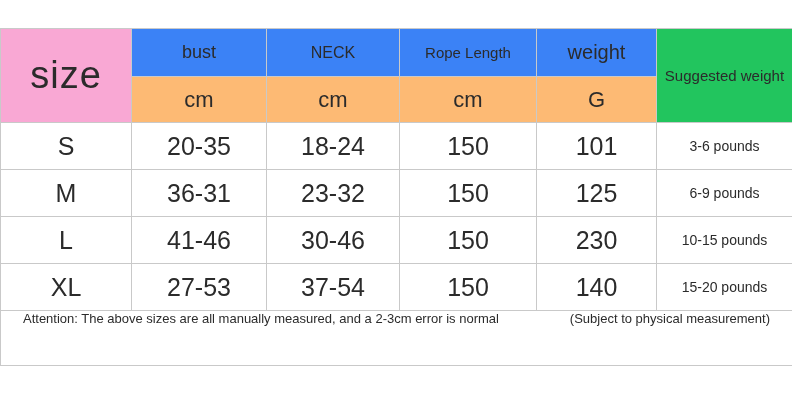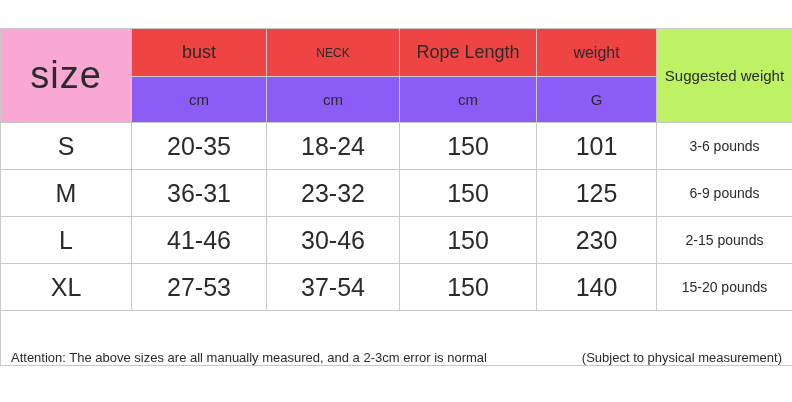--- a/index.html
+++ b/index.html
@@ -44,47 +44,47 @@
   }
   
   col.c-size { width: 131px; }
   col.c-bust { width: 135px; }
   col.c-neck { width: 133px; }
   col.c-rope { width: 137px; }
   col.c-weight { width: 120px; }
   col.c-sugg { width: 136px; }
 
   .head-cell {
-    background: #ef4444;
+    background: #3b82f6;
     height: 47px;
     font-size: 17px;
     color: #333333;
   }
   .unit-cell {
-    background: #8b5cf6;
+    background: #fdba74;
     height: 45px;
-    font-size: 15px;
+    font-size: 22px;
     font-weight: bold;
     color: #2f2f2f;
   }
   .size-head {
     background: #f9a8d4;
     font-size: 38px;
     color: #2f2f2f;
     letter-spacing: 1px;
   }
   .sugg-head {
-    background: #bef264;
+    background: #22c55e;
     font-size: 15px;
     color: #333333;
   }
   .head-bust { font-size: 18px; }
-  .head-neck { font-size: 12px; }
-  .head-rope { font-size: 18px; }
-  .head-weight { font-size: 16px; }
+  .head-neck { font-size: 16px; }
+  .head-rope { font-size: 15px; }
+  .head-weight { font-size: 20px; }
 
   .body-row td {
     height: 46px;
     background: #ffffff;
   }
   .cell-size {
     font-size: 25px;
     color: #2f2f2f;
   }
   .cell-num {
@@ -96,23 +96,23 @@
     color: #2f2f2f;
   }
   .note-row td {
     height: 54px;
     background: #ffffff;
     font-size: 13px;
     color: #2b2b2b;
   }
   .note-inner {
     display: flex;
-    align-items: flex-end;
+    align-items: flex-start;
     justify-content: space-between;
-    padding: 0 10px;
+    padding: 0 22px;
     height: 100%;
     box-sizing: border-box;
   }
   .note-left { text-align: left; }
   .note-right { text-align: right; }
 </style>
 </head>
 <body>
 
 <div class="page">
@@ -157,21 +157,21 @@
           <td class="cell-num">150</td>
           <td class="cell-num">125</td>
           <td class="cell-sugg">6-9 pounds</td>
         </tr>
         <tr class="body-row">
           <td class="cell-size">L</td>
           <td class="cell-num">41-46</td>
           <td class="cell-num">30-46</td>
           <td class="cell-num">150</td>
           <td class="cell-num">230</td>
-          <td class="cell-sugg">2-15 pounds</td>
+          <td class="cell-sugg">10-15 pounds</td>
         </tr>
         <tr class="body-row">
           <td class="cell-size">XL</td>
           <td class="cell-num">27-53</td>
           <td class="cell-num">37-54</td>
           <td class="cell-num">150</td>
           <td class="cell-num">140</td>
           <td class="cell-sugg">15-20 pounds</td>
         </tr>
 

